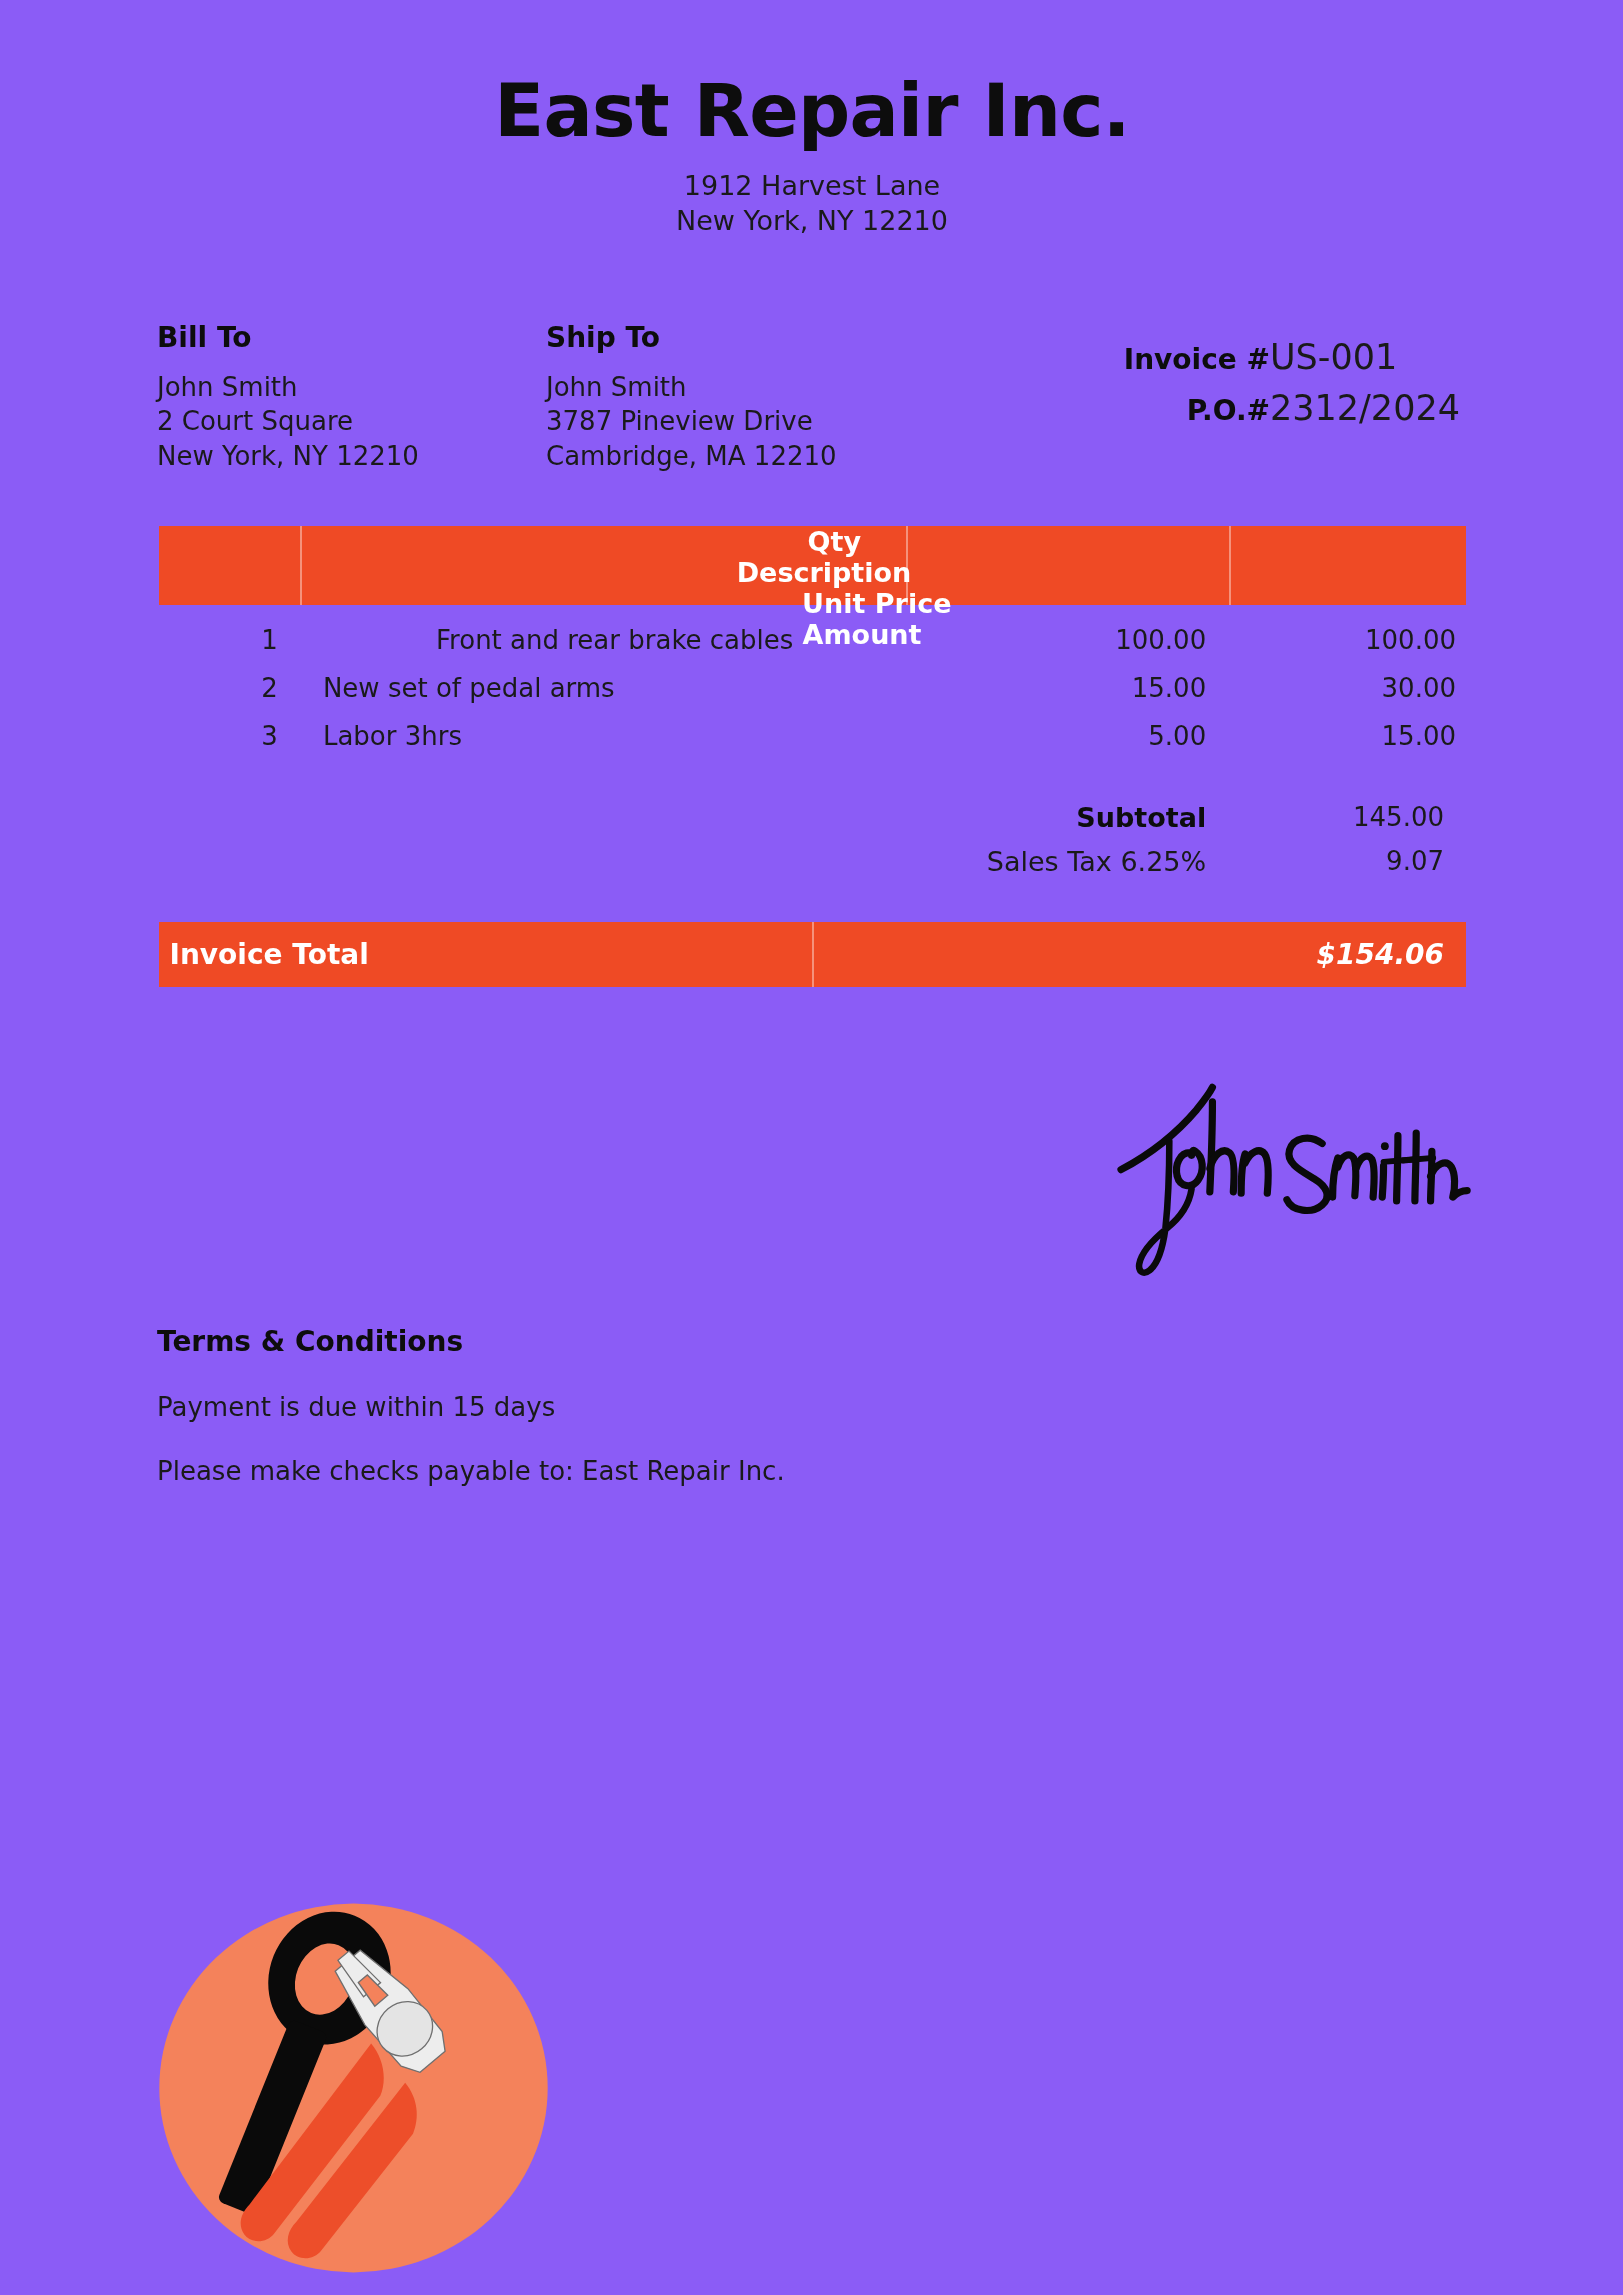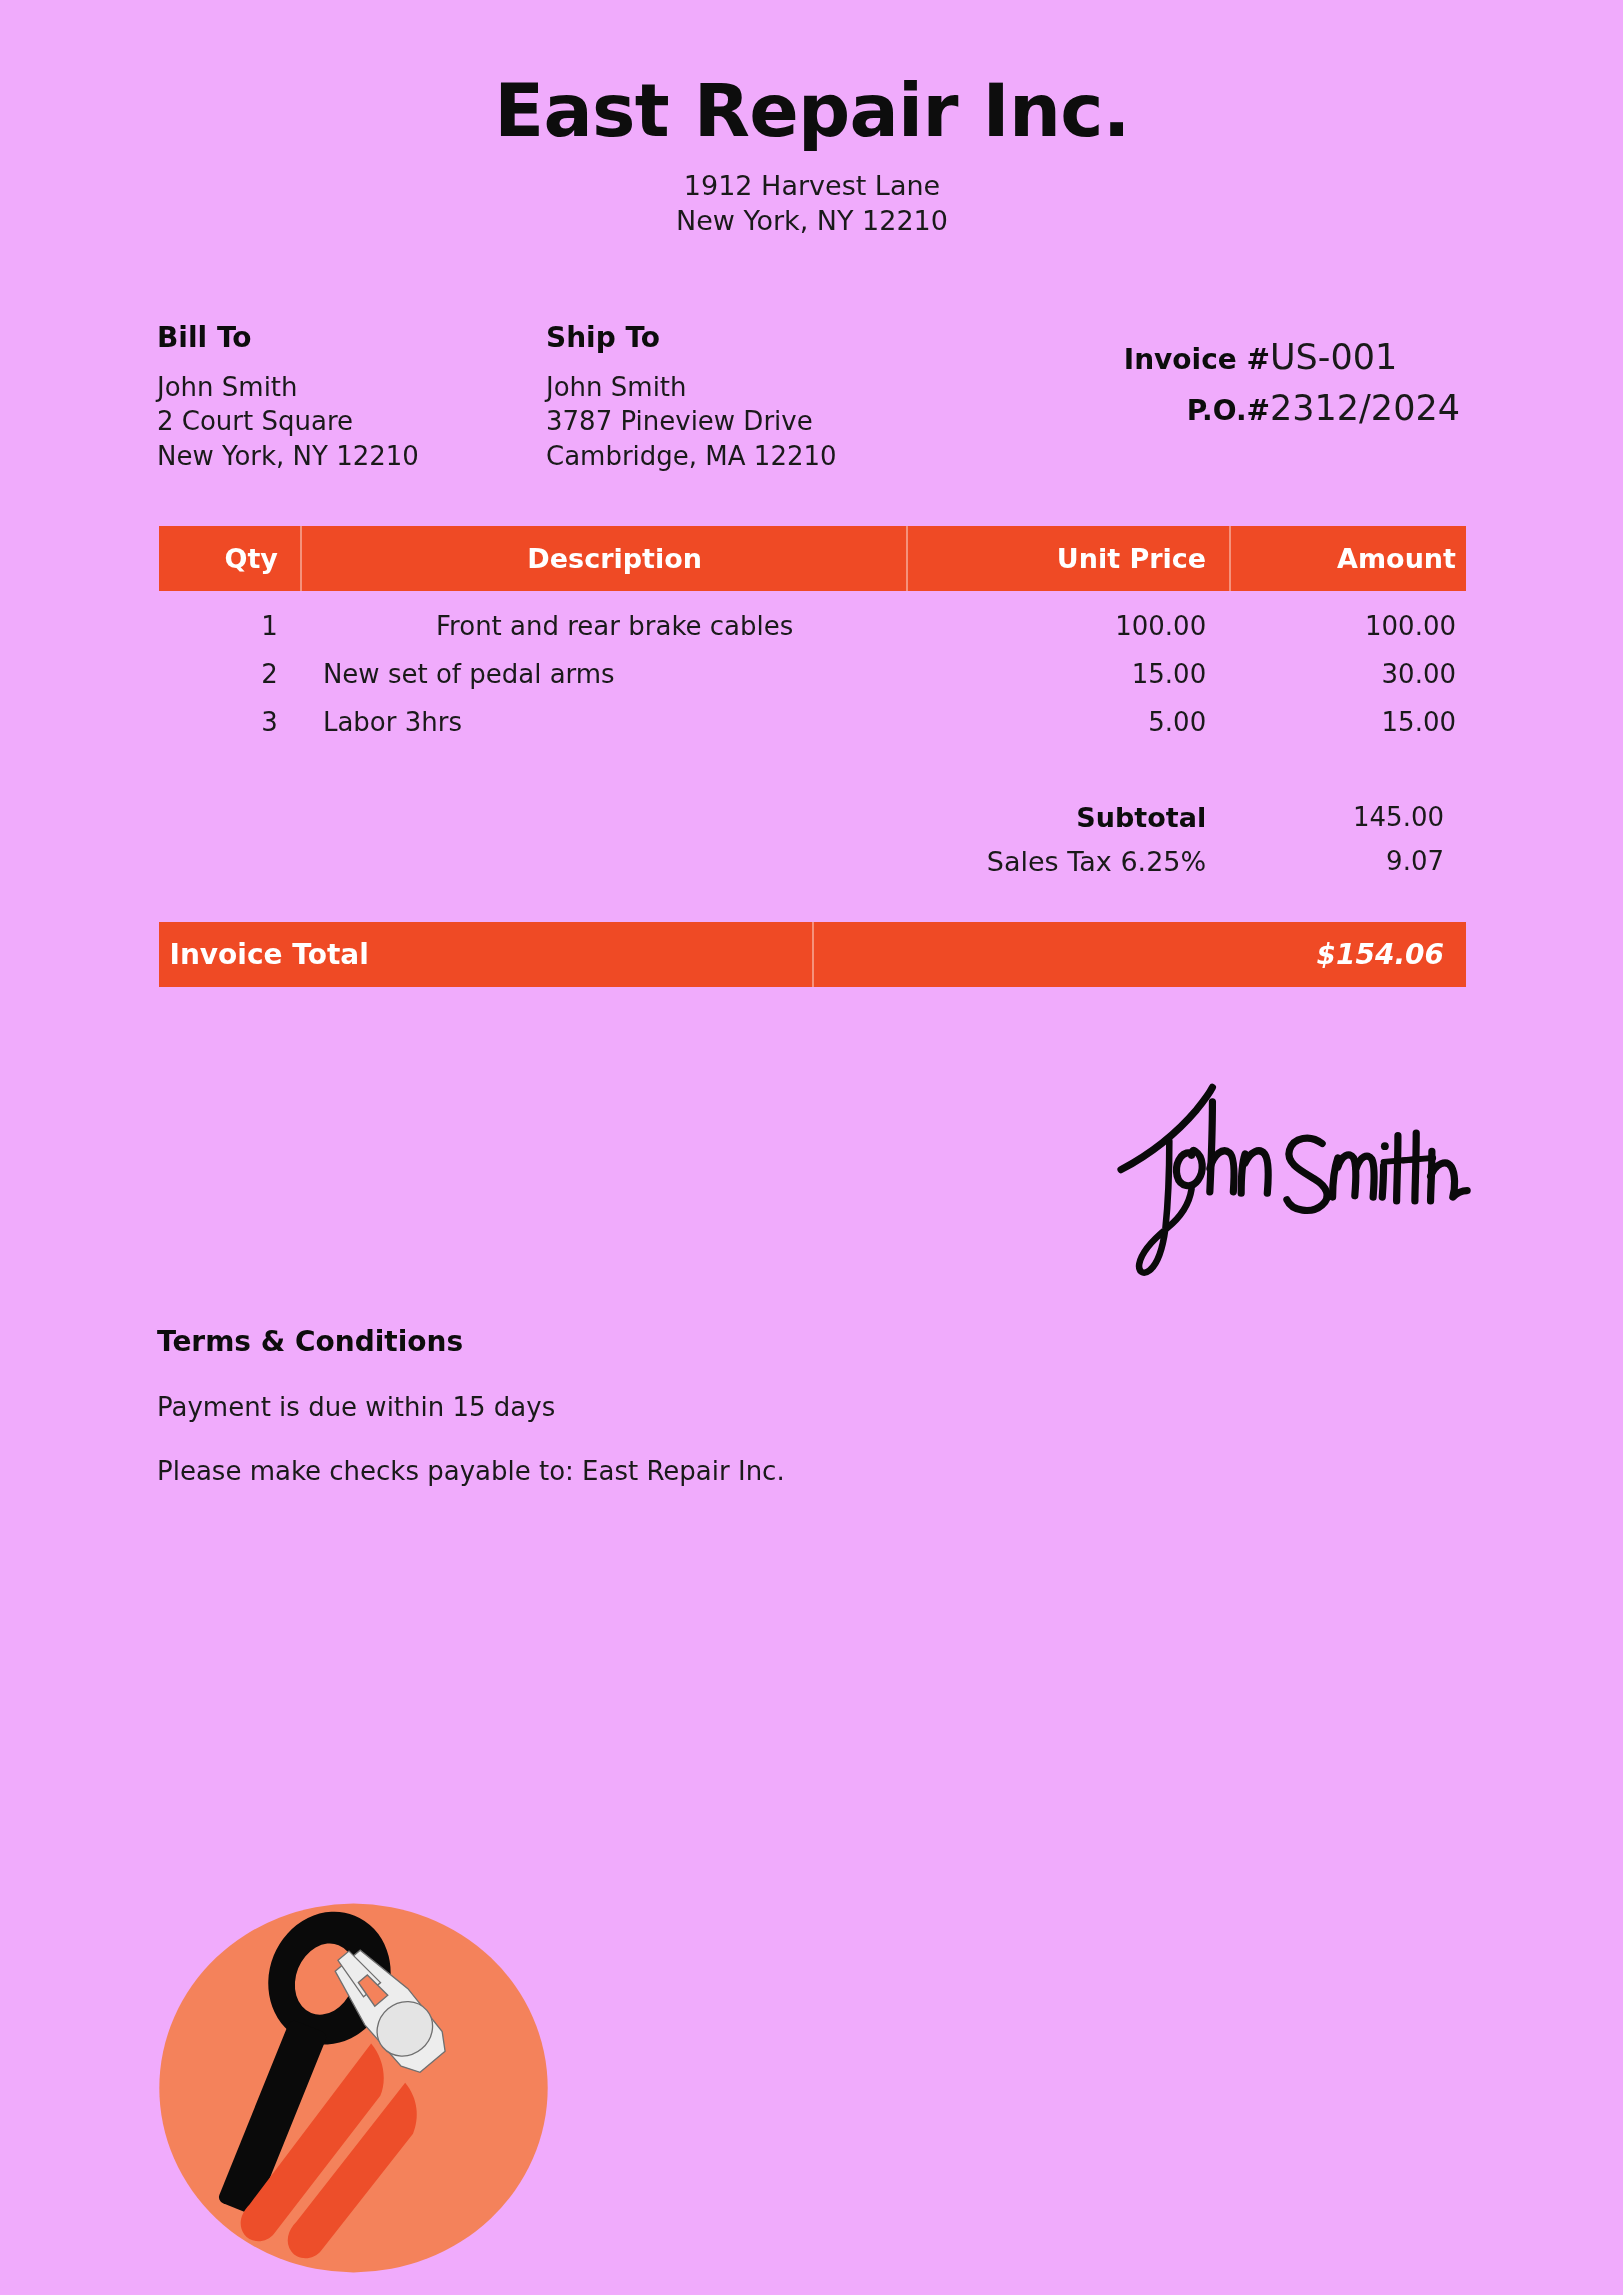--- a/index.html
+++ b/index.html
@@ -8,21 +8,21 @@
     background: #ffffff;
   }
   body {
     font-family: "DejaVu Sans", sans-serif;
     color: #111111;
   }
   .page {
     position: relative;
     width: 1624px;
     height: 2295px;
-    background: #f0abfc;
+    background: #8b5cf6;
     box-sizing: border-box;
     overflow: hidden;
   }
 
   
   .company-header {
     position: absolute;
     left: 0;
     top: 72px;
     width: 1624px;
@@ -98,24 +98,25 @@
 
   
   .items {
     position: absolute;
     left: 159px;
     top: 526px;
     width: 1307px;
   }
   .table-head {
     position: relative;
-    height: 65px;
+    height: 79px;
     background: #EF4A25;
     display: flex;
     align-items: center;
+    flex-direction: column;
   }
   .th {
     font-size: 27px;
     font-weight: 700;
     color: #ffffff;
     box-sizing: border-box;
   }
   .col-qty    { width: 141px; padding-right: 22px; text-align: right; }
   .col-desc   { width: 607px; padding-left: 23px; text-align: center; }
   .col-price  { width: 322px; padding-right: 22px; text-align: right; }

